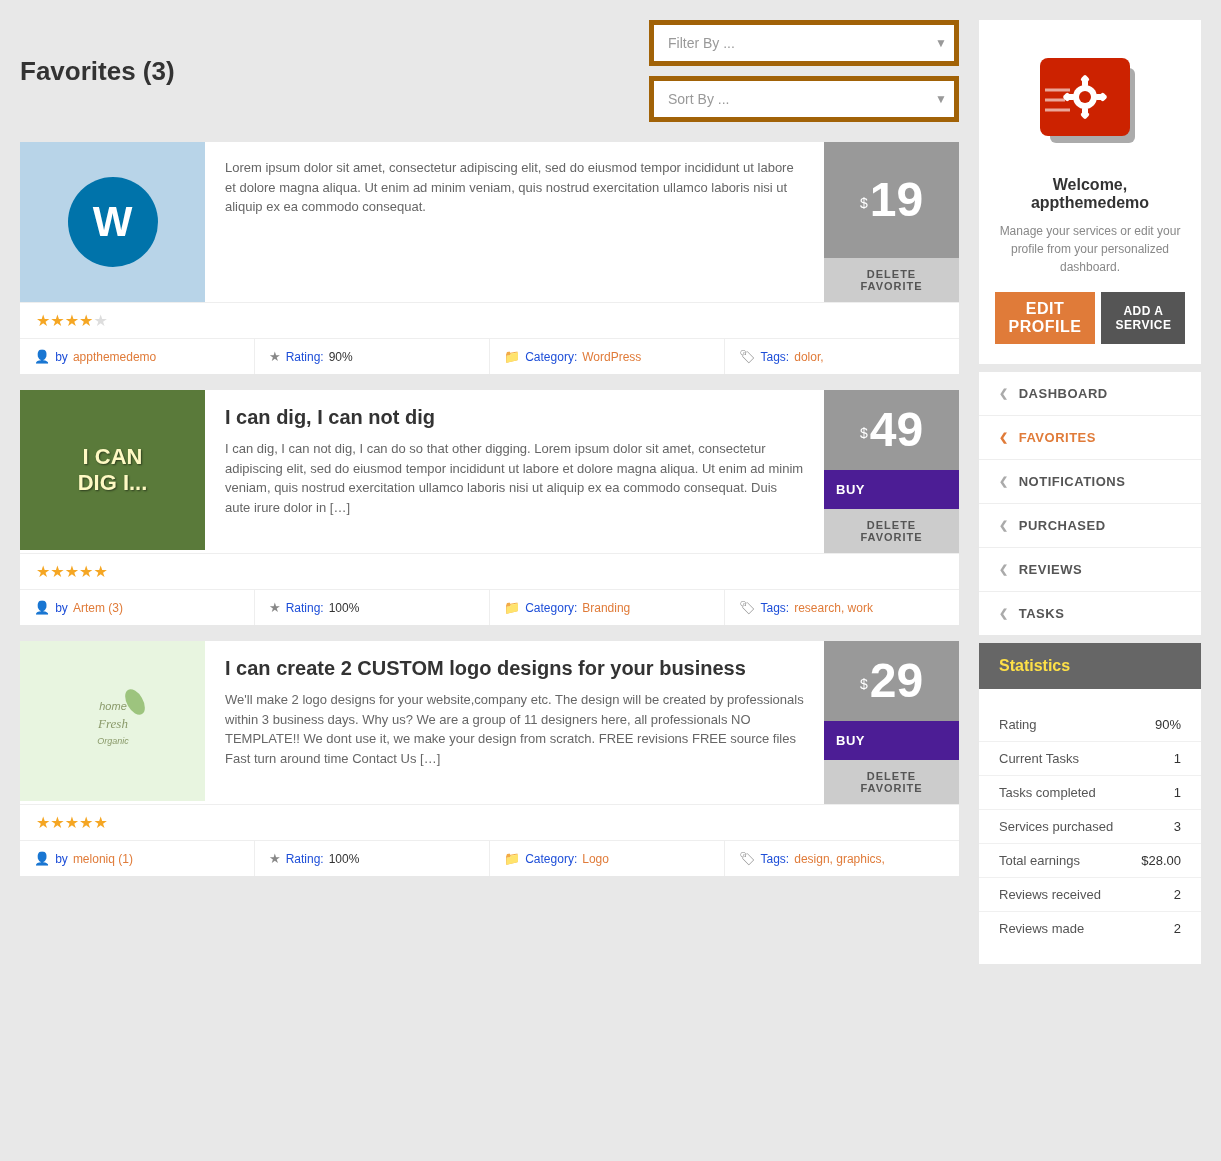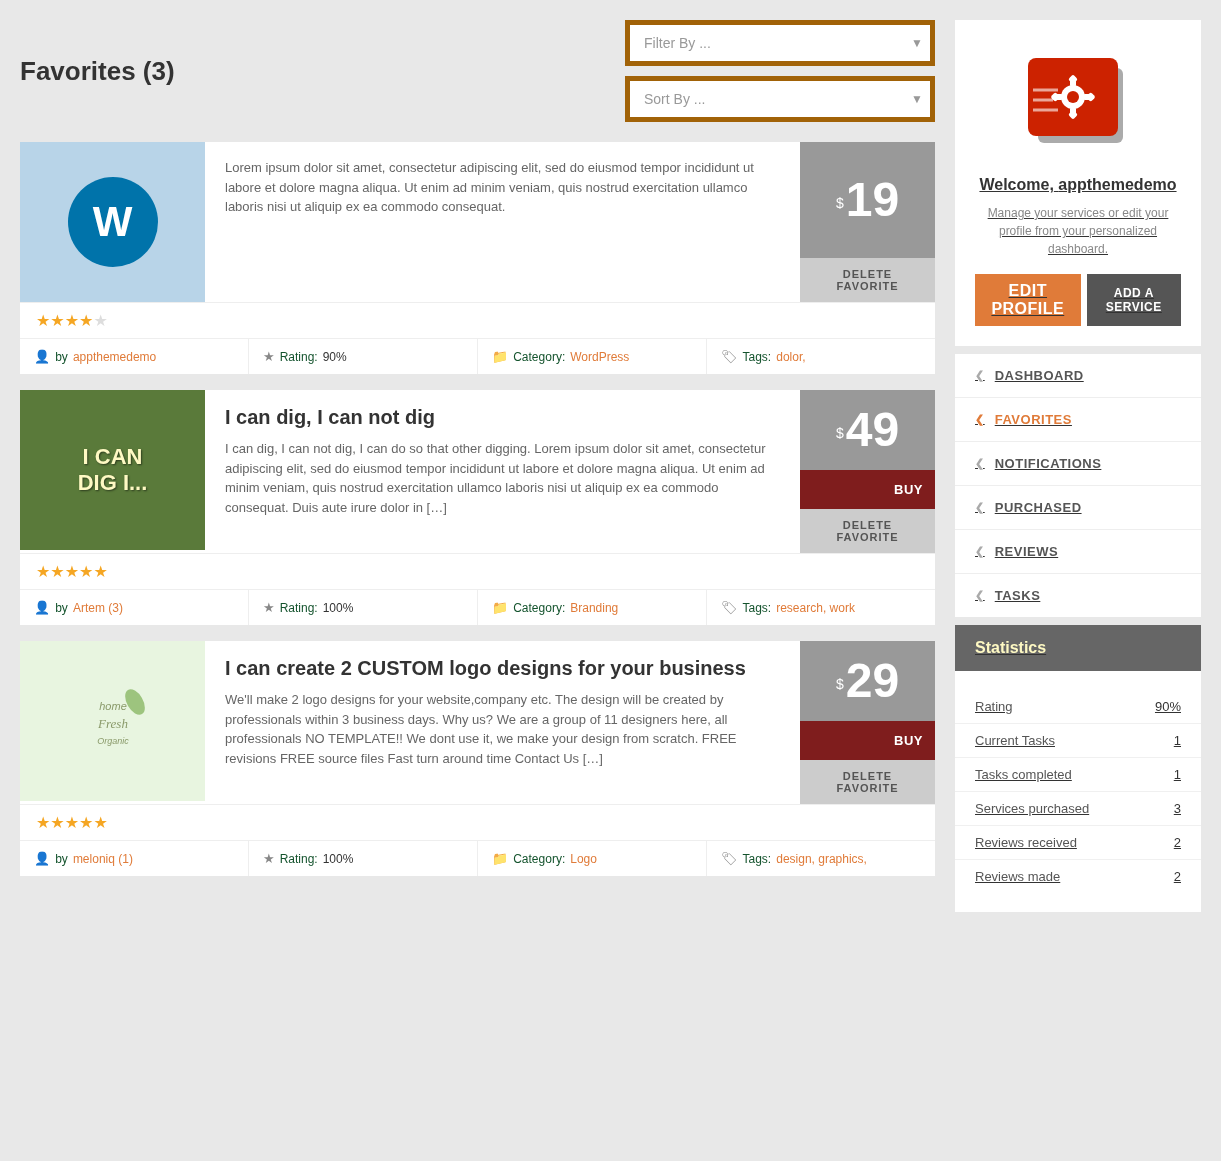--- a/index.html
+++ b/index.html
@@ -13,23 +13,22 @@
       display: flex;
       gap: 20px;
       padding: 20px;
       max-width: 1221px;
       margin: 0 auto;
     }
     .main-content {
       flex: 1;
     }
     .sidebar {
-      width: 246px;
+      width: 222px;
       flex-shrink: 0;
-      text-decoration: underline;
     }
 
     
     .page-header {
       display: flex;
       align-items: center;
       justify-content: space-between;
       margin-bottom: 20px;
     }
     .page-title {
@@ -155,25 +154,25 @@
       vertical-align: top;
       margin-top: 6px;
       margin-right: 2px;
     }
     .price-amount {
       font-size: 48px;
       font-weight: bold;
       line-height: 1;
     }
     .buy-btn {
-      background: #7f1d1d;
+      background: #4c1d95;
       color: #fff;
       border: none;
       padding: 12px;
-      text-align: right;
+      text-align: left;
       font-size: 13px;
       font-weight: bold;
       cursor: pointer;
       letter-spacing: 0.5px;
     }
     .delete-btn {
       background: #ccc;
       color: #555;
       border: none;
       padding: 10px;
@@ -202,21 +201,21 @@
     }
     .meta-item {
       padding: 10px 14px;
       display: flex;
       align-items: center;
       gap: 5px;
       border-right: 1px solid #eee;
       flex: 1;
     }
     .meta-item:last-child { border-right: none; }
-    .meta-label { color: #14532d; }
+    .meta-label { color: #1d4ed8; }
     .meta-value { color: #e07b39; }
     .meta-icon { color: #888; font-size: 13px; }
 
     
     .profile-card {
       background: #fff;
       padding: 20px;
       text-align: center;
       margin-bottom: 0;
     }
@@ -292,21 +291,21 @@
     }
     .nav-item.active .nav-chevron { color: #e07b39; }
 
     
     .stats-card {
       background: #fff;
       margin-top: 8px;
     }
     .stats-header {
       background: #666;
-      color: #fef9c3;
+      color: #fde047;
       padding: 14px 20px;
       font-size: 16px;
       font-weight: bold;
     }
     .stats-body {
       padding: 19px 0;
     }
     .stat-row {
       display: flex;
       justify-content: space-between;
@@ -561,20 +560,24 @@
   </div>
           <div class="stat-row">
     <span class="stat-label">Tasks completed</span>
     <span class="stat-value">1</span>
   </div>
           <div class="stat-row">
     <span class="stat-label">Services purchased</span>
     <span class="stat-value">3</span>
   </div>
           <div class="stat-row">
+    <span class="stat-label">Total earnings</span>
+    <span class="stat-value earnings">$28.00</span>
+  </div>
+          <div class="stat-row">
     <span class="stat-label">Reviews received</span>
     <span class="stat-value">2</span>
   </div>
           <div class="stat-row">
     <span class="stat-label">Reviews made</span>
     <span class="stat-value">2</span>
   </div>
         </div>
     </div>
   </div>

